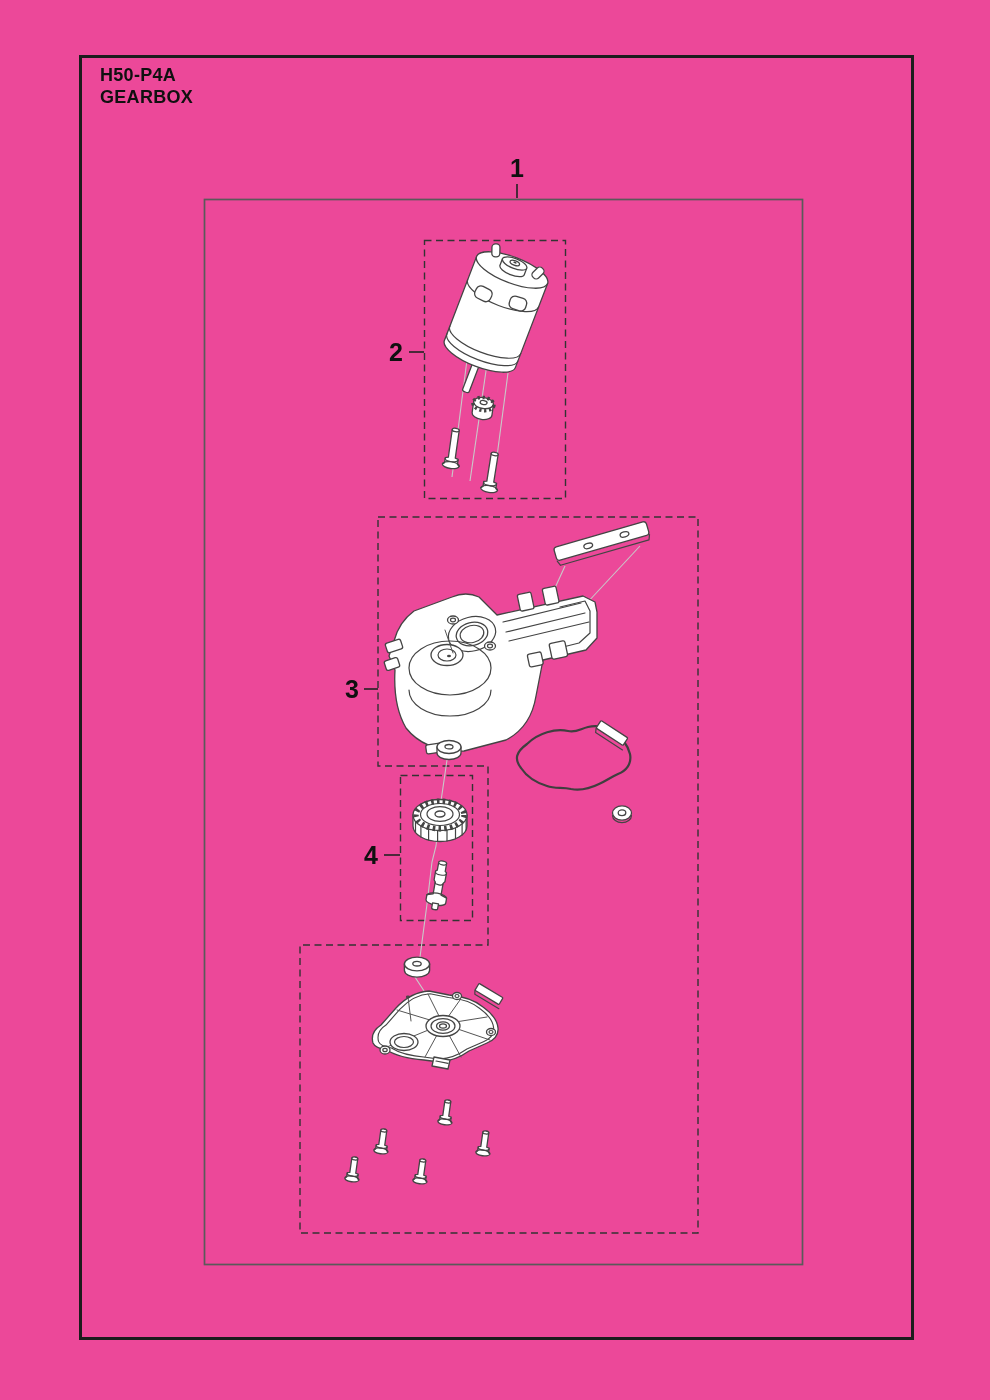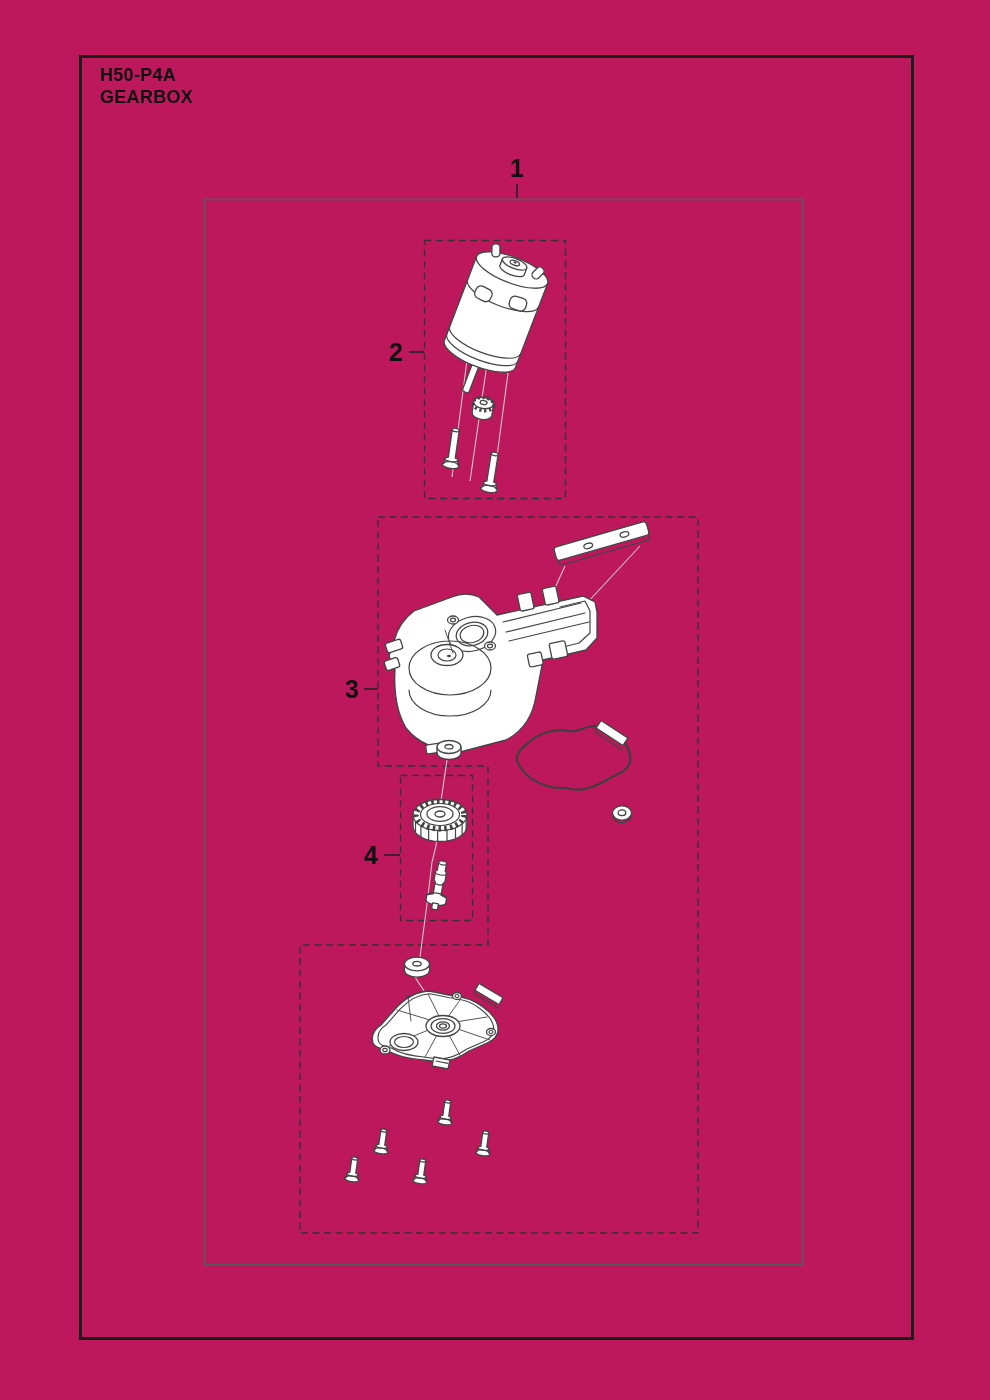--- a/index.html
+++ b/index.html
@@ -1,19 +1,19 @@
 <!DOCTYPE html>
 <html><head>
 <meta charset="utf-8">
 <style>
   html,body { margin:0; padding:0; background:#ffffff; }
   .page {
     position:relative;
     width:990px; height:1400px;
-    background:#be185d;
+    background:#ec4899;
     font-family:"Liberation Sans", sans-serif;
     overflow:hidden;
   }
   svg { position:absolute; left:0; top:0; display:block; }
 
   text.title   { font-family:"Liberation Sans", sans-serif; font-size:18px; font-weight:700; fill:#101010; letter-spacing:.3px; }
   text.callout { font-family:"Liberation Sans", sans-serif; font-size:25px; font-weight:700; fill:#101010; }
 
   .frame    { fill:none; stroke:#1c1c1c; stroke-width:3; }
   .solidbox { fill:none; stroke:#5a5a5a; stroke-width:1.7; }

